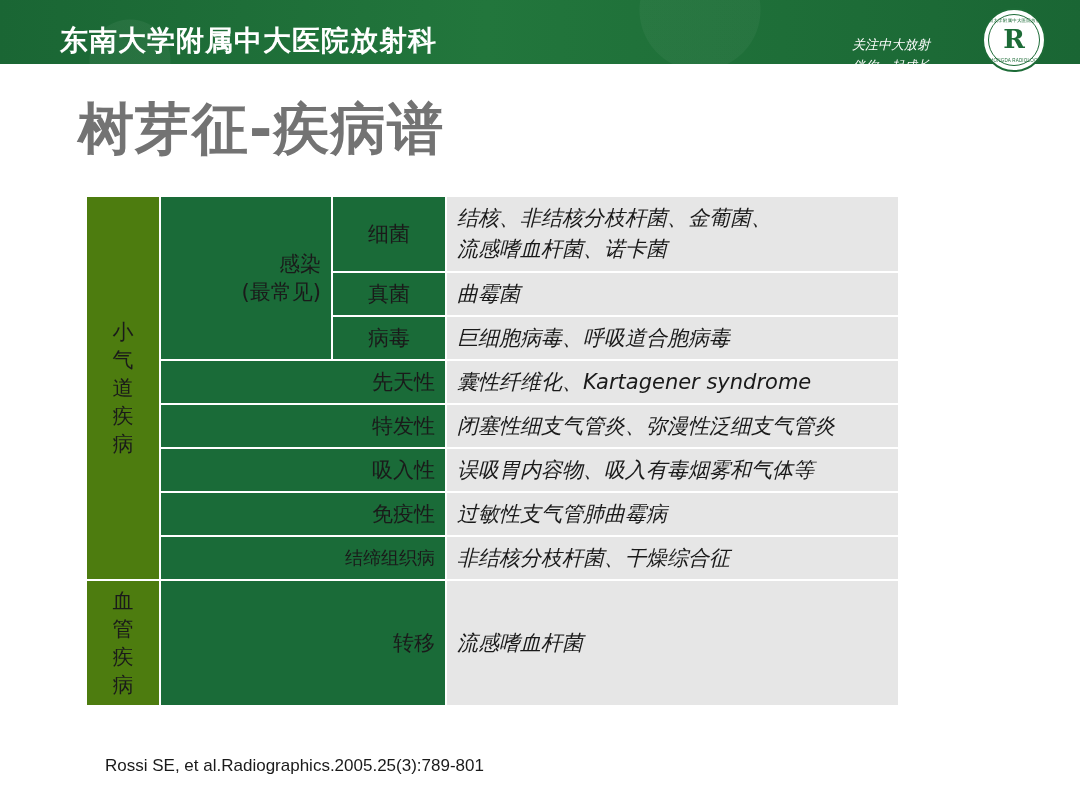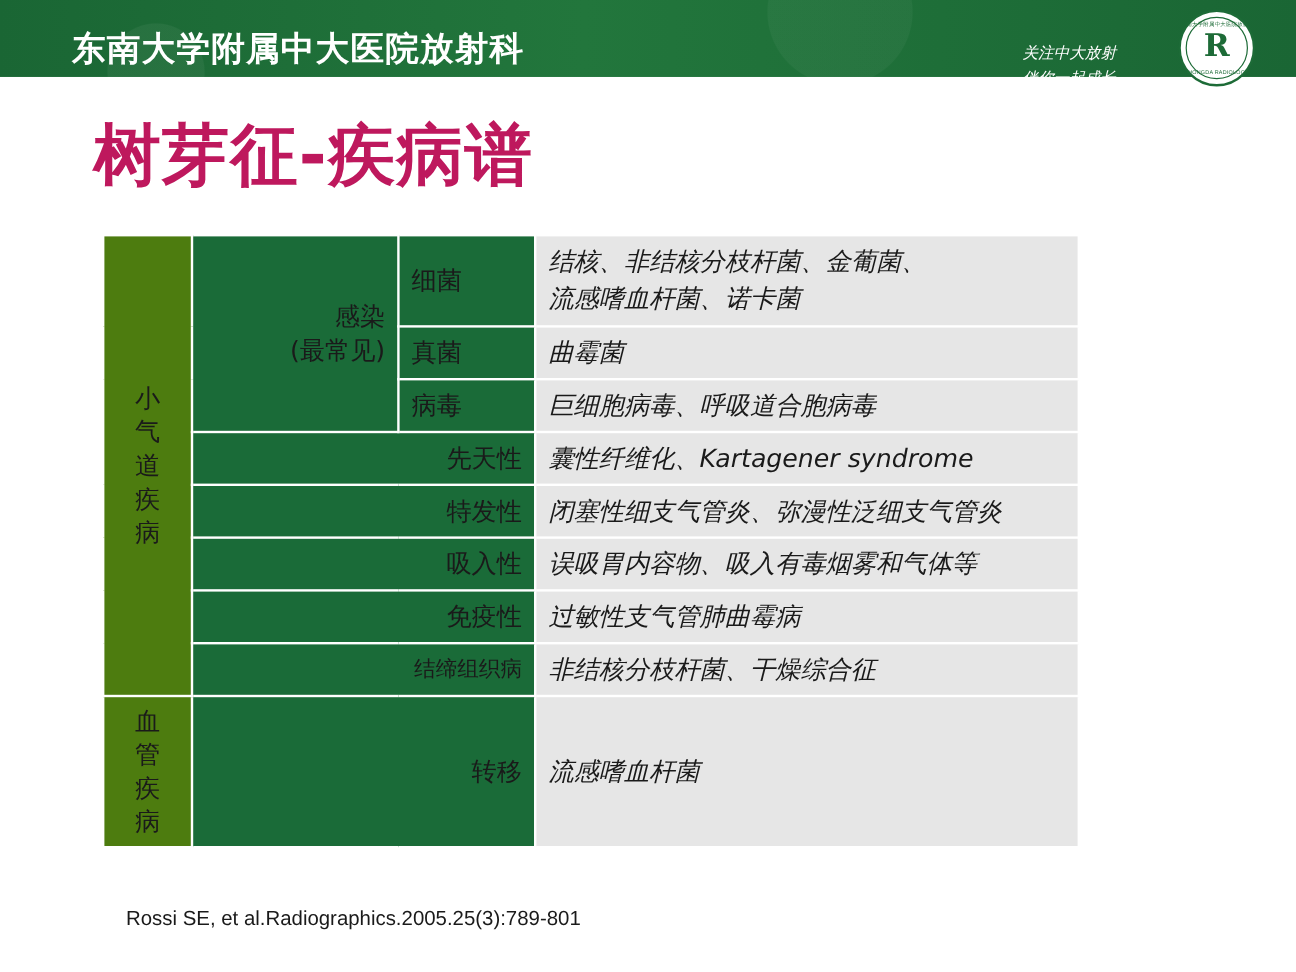--- a/index.html
+++ b/index.html
@@ -95,21 +95,21 @@
   .logo .toptext { top: 8px; }
   .logo .bottomtext { bottom: 7px; }
 
   
   .slide-title {
     position: absolute;
     left: 78px;
     top: 92px;
     font-size: 56px;
     font-weight: bold;
-    color: #be185d;
+    color: #737373;
     font-family: "DejaVu Sans", "Liberation Sans", sans-serif;
     letter-spacing: 1px;
     text-align: center;
   }
 
   
   .table-wrap {
     position: absolute;
     left: 85px;
     top: 195px;
@@ -151,20 +151,21 @@
     width: 150px;
     font-size: 21px;
     line-height: 28px;
   }
   td.cat.small {
     font-size: 18px;
   }
   td.sub {
     background: #1a6b38;
     color: #ffffff;
+    text-align: center;
     width: 92px;
     font-size: 21px;
   }
   td.val {
     background: #e6e6e6;
     text-align: left;
     line-height: 30px;
     font-style: italic;
   }
   td.val.two {

